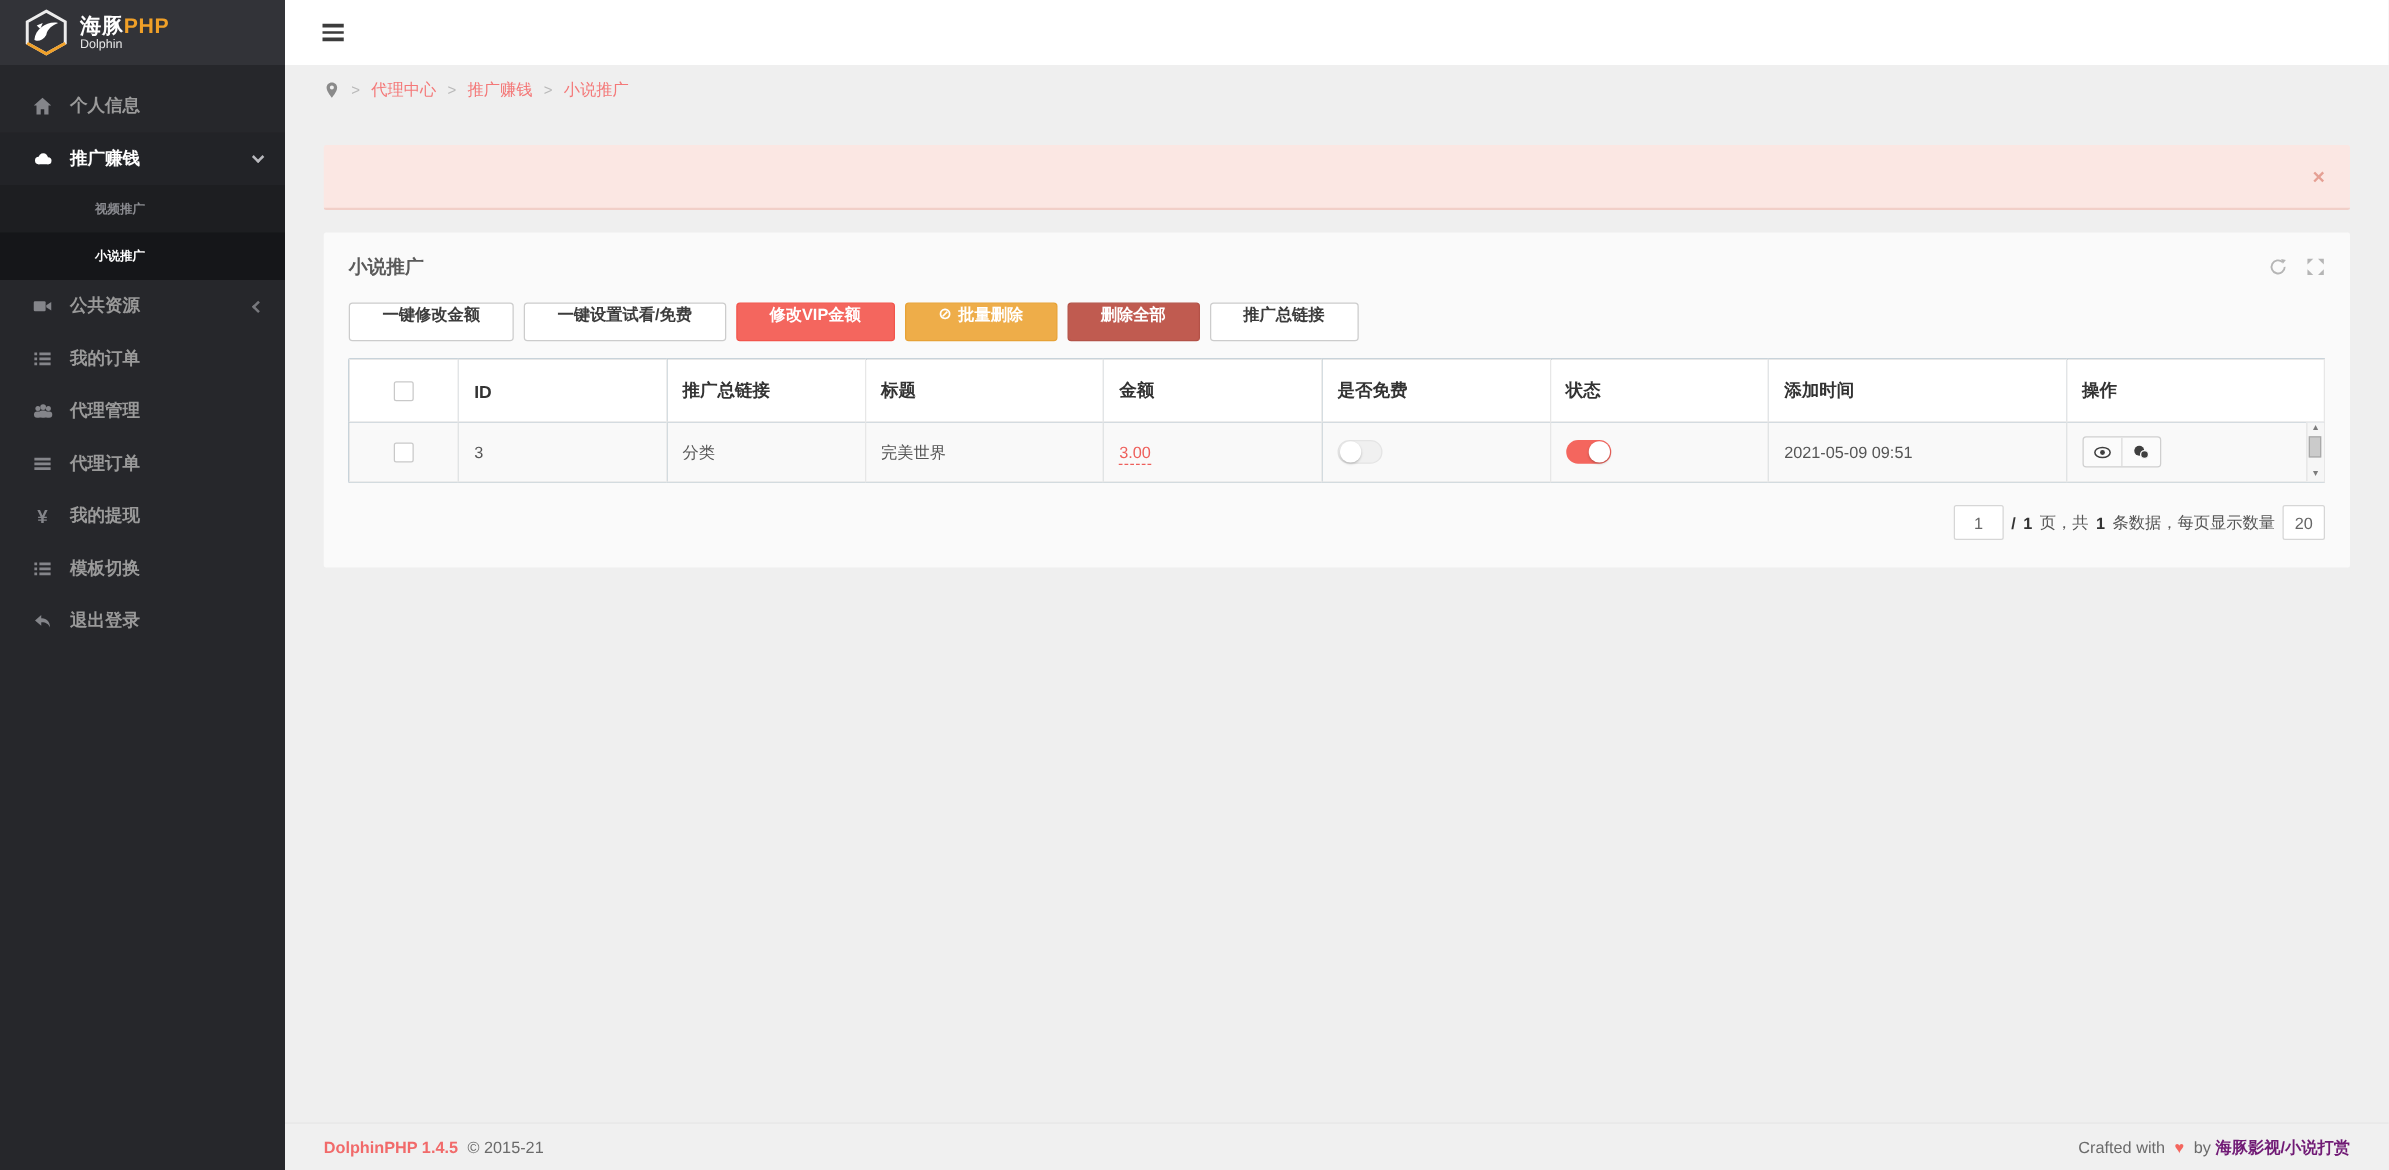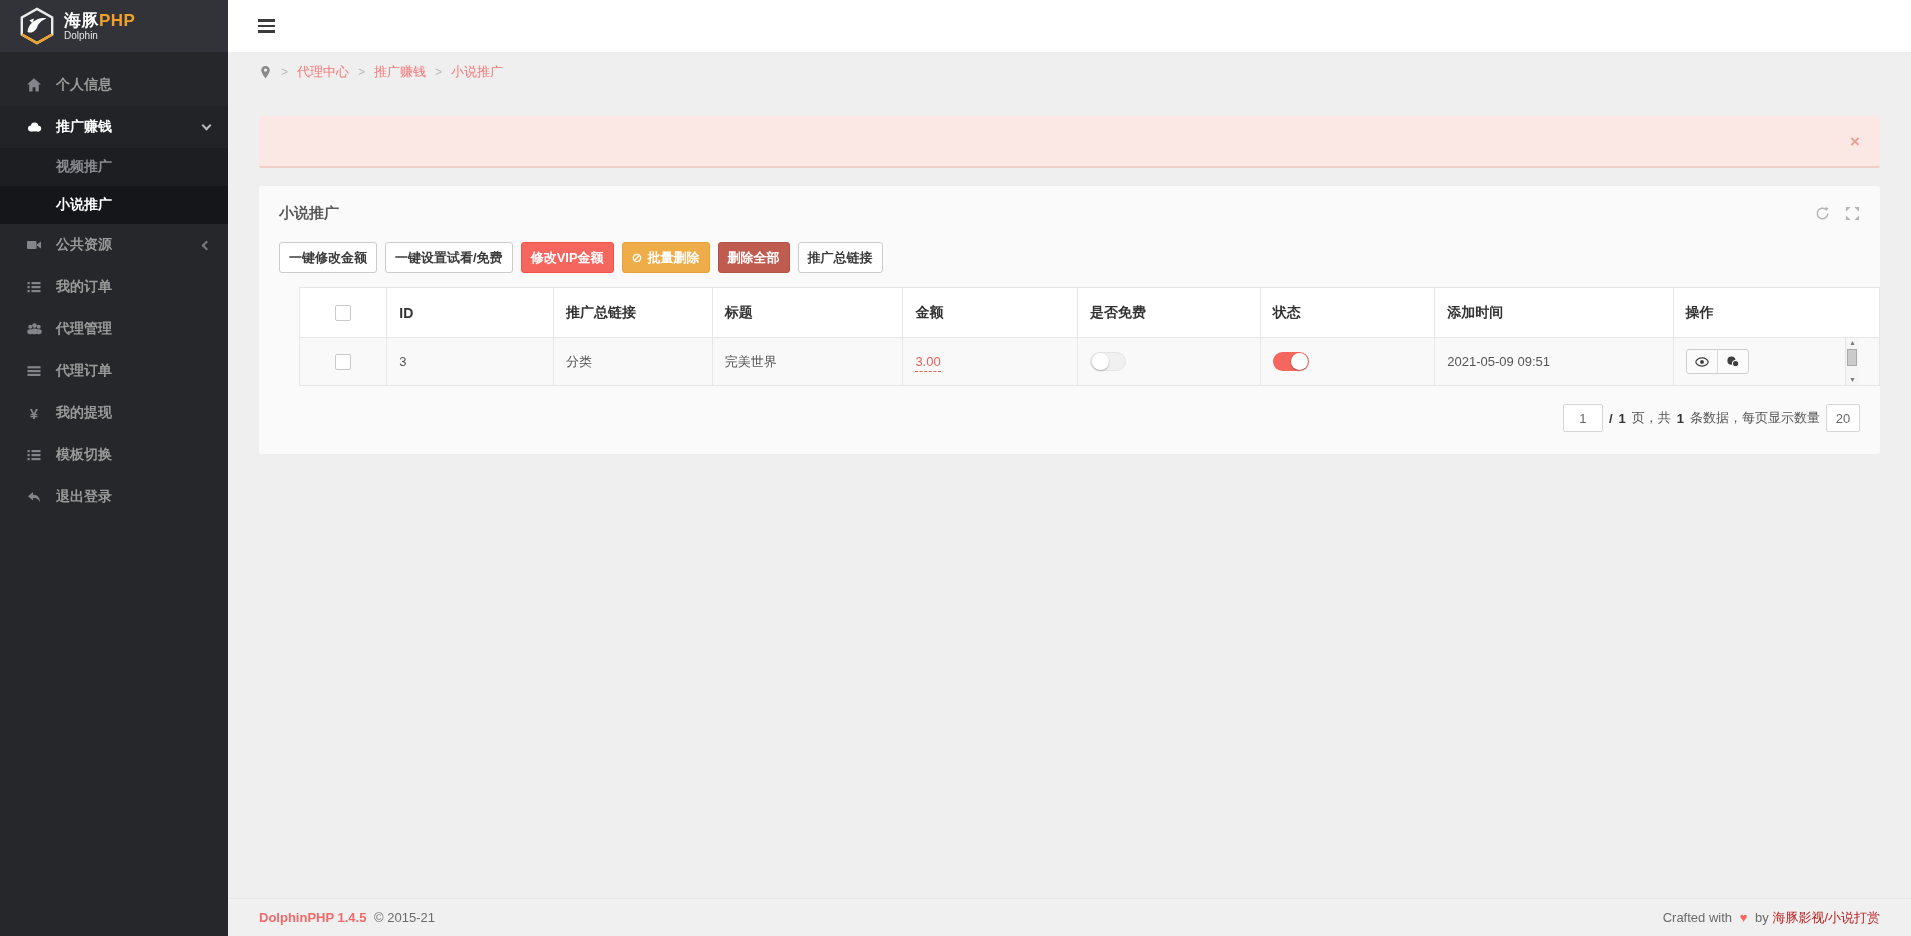--- a/index.html
+++ b/index.html
@@ -19,21 +19,21 @@
   .brand-cn { color:#fff; }
   .brand-php { color:#f0a028; }
   .brand-sub { font-size:10px; color:#e6e6e6; margin-top:2px; }
   .menu { padding-top:12px; }
   .s-item { height:42px; display:flex; align-items:center; padding:0 18px 0 24px; color:#9a9a9a; font-size:14px; font-weight:700; cursor:pointer; }
   .s-item .ico { width:20px; text-align:center; color:#84858a; display:inline-flex; justify-content:center; }
   .s-item .lbl { margin-left:12px; flex:1; }
   .s-item.active-parent { background:#222327; color:#fff; }
   .s-item.active-parent .ico { color:#fff; }
   .submenu { background:#1d1e21; }
-  .s-sub { height:38px; display:flex; align-items:center; padding-left:56px; color:#8a8b90; font-size:14px; font-weight:700; cursor:pointer; }
+  .s-sub { height:38px; display:flex; align-items:center; padding-left:76px; color:#8a8b90; font-size:10px; font-weight:700; cursor:pointer; }
   .s-sub.active { background:#151619; color:#fff; }
   .chev { width:7px; height:7px; border-left:2px solid #b9b9be; border-bottom:2px solid #b9b9be; display:inline-block; }
   .chev.down { transform:rotate(-45deg); margin-top:-3px; }
   .chev.left { transform:rotate(45deg); border-color:#77787d; }
   .yen-glyph { font-weight:700; font-size:15px; }
 
   
   .main { flex:1; display:flex; flex-direction:column; background:#efefef; min-width:0; }
   .topbar { height:52px; background:#fff; display:flex; align-items:center; padding-left:24px; flex-shrink:0; }
   .hamburger { display:inline-flex; flex-direction:column; gap:3px; cursor:pointer; padding:6px; }
@@ -53,31 +53,31 @@
   .alert-msg { flex:1; color:#c97a6f; }
   .alert-close { color:#e5a094; font-size:17px; font-weight:700; cursor:pointer; line-height:1; }
 
   .panel { margin-top:18px; background:#fafafa; border-radius:2px; padding-bottom:18px; }
   .panel-hd { height:54px; display:flex; align-items:center; justify-content:space-between; padding:0 20px; }
   .panel-title { font-size:15px; font-weight:700; color:#5a5a5a; }
   .panel-tools { display:flex; gap:15px; color:#b5b5b5; }
   .tool { cursor:pointer; display:inline-flex; }
 
   .toolbar { padding:2px 20px 14px; display:flex; gap:8px; }
-  .btn { height:31px; padding:0 9px; font-size:13px; font-weight:700; border-radius:3px;
-         display:inline-flex; align-items:center; gap:5px; cursor:pointer;
+  .btn { height:31px; padding:0 26px; font-size:13px; font-weight:700; border-radius:3px;
+         display:inline-flex; align-items:flex-start; gap:5px; cursor:pointer;
          background:#fff; border:1px solid #cccccc; color:#3c3c3c;
          font-family:"Liberation Sans","DejaVu Sans",sans-serif; }
   .btn.red   { background:#f4665e; border-color:#f2544b; color:#fff; }
   .btn.amber { background:#eead49; border-color:#e7a236; color:#fff; }
   .btn.brick { background:#c05b50; border-color:#b35247; color:#fff; }
   .btn .bicon { font-size:13px; }
 
   .table-wrap { position:relative; margin:0 20px; }
-  table { width:100%; border-collapse:collapse; background:#0c4a6e; table-layout:fixed;margin-left:20px; }
+  table { width:100%; border-collapse:collapse; background:#0c4a6e; table-layout:fixed; }
   th, td { border:1px solid #e7e7e7; text-align:left; padding:0 12px; }
   th { height:50px; font-size:14px; font-weight:700; color:#333; background:#fff; }
   td { height:48px; font-size:13px; color:#555; background:#f9f9f9; }
   .col-cb { width:5.5%; } .col-id { width:10.5%; } .col-cat { width:10%; }
   .col-title { width:12%; } .col-amt { width:11%; } .col-free { width:11.5%; }
   .col-status { width:11%; } .col-time { width:15%; } .col-ops { width:13%; }
   th.cb, td.cb { text-align:center; padding:0; }
   input.ck { appearance:none; -webkit-appearance:none; width:16px; height:16px; border:1px solid #c9c9c9; border-radius:2px; background:#fff; cursor:pointer; vertical-align:middle; }
   .amount { color:#ee5f5b; border-bottom:1px dashed #ee5f5b; padding-bottom:2px; cursor:pointer; text-decoration:none; }
   .toggle { width:36px; height:19px; border-radius:10px; position:relative; display:inline-block; cursor:pointer; vertical-align:middle; }
@@ -95,21 +95,21 @@
   .sb-arrow { font-size:7px; color:#7c7c7c; line-height:8px; }
   .sb-thumb { width:10px; height:17px; background:#cbcbcb; border:1px solid #a9a9a9; position:absolute; top:11px; left:1px; }
 
   .pgrow { display:flex; justify-content:flex-end; align-items:center; gap:6px; margin:18px 20px 4px; font-size:13px; color:#555; }
   .pg-box { width:40px; height:28px; border:1px solid #d6d6d6; border-radius:2px; background:#fff; text-align:center; font-size:13px; color:#666; font-family:"Liberation Sans","DejaVu Sans",sans-serif; }
   .pg-box.small { width:34px; }
   .pg-b { font-weight:700; color:#333; }
 
   .footer { height:38px; background:#f0f0f0; border-top:1px solid #e6e6e6; display:flex; align-items:center; justify-content:space-between; padding:0 31px; font-size:13px; color:#6a6a6a; flex-shrink:0; }
   .f-brand { color:#f16a6a; font-weight:700; }
-  .f-link { color:#b91c1c; font-weight:400; text-decoration:none; cursor:pointer; }
+  .f-link { color:#701a75; font-weight:700; text-decoration:none; cursor:pointer; }
   .f-heart { color:#f4665e; margin:0 4px; }
   .f-left span { margin-right:4px; }
 </style>
 </head>
 <body>
 
 <div class="app">
 
   <aside class="sidebar">
     <div class="logo-band">

